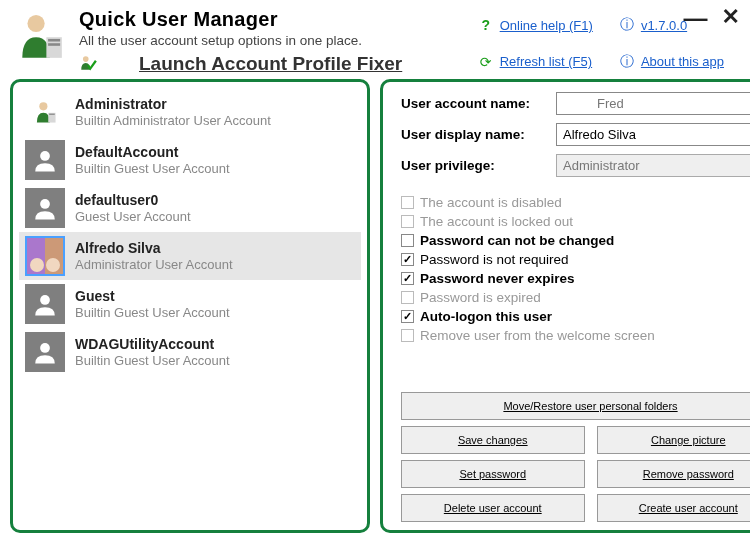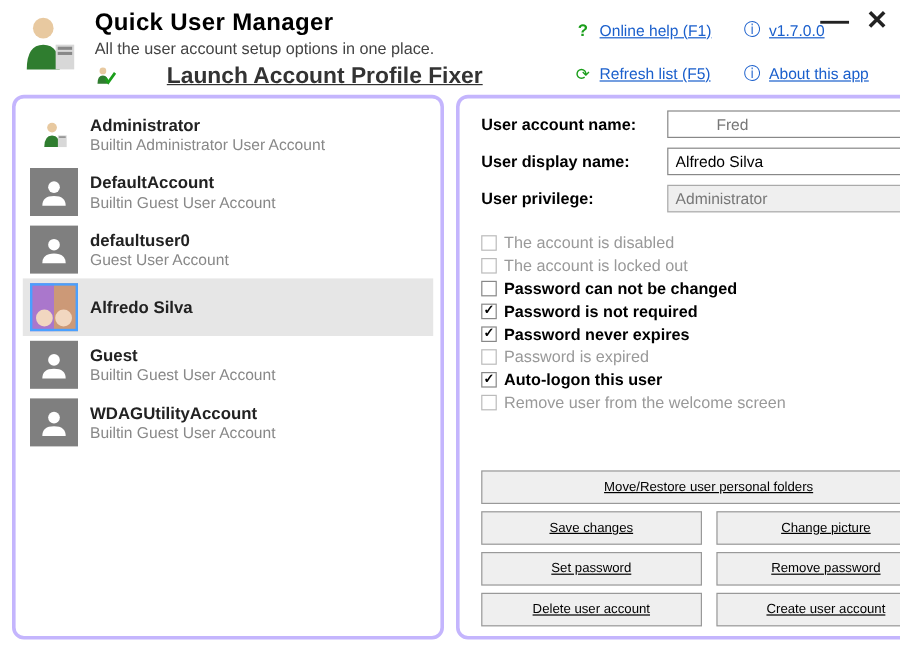--- a/index.html
+++ b/index.html
@@ -13,21 +13,21 @@
   .header-main { flex: 1; }
   .app-title { font-size: 20px; font-weight: bold; letter-spacing: .3px; }
   .app-sub { color: #444; font-size: 13.5px; margin-top: 2px; }
   .launch-row { margin-top: 5px; display: flex; align-items: center; gap: 6px; }
   .launch-link { color: #333; font-weight: bold; text-decoration: underline; font-size: 19px; padding-left: 36px; }
   .header-links { display: grid; grid-template-columns: auto auto; column-gap: 26px; row-gap: 10px; padding-top: 4px; padding-right: 14px; }
   .hlink { display: flex; align-items: center; gap: 6px; white-space: nowrap; }
   .hlink a { color: #1a5fcc; text-decoration: underline; font-size: 13px; }
   .hicon { width: 16px; height: 16px; display: inline-flex; align-items: center; justify-content: center; font-size: 14px; }
   .content { display: flex; gap: 10px; padding: 0 10px 10px 10px; height: calc(550px - 86px); }
-  .panel { border: 3px solid #c4b5fd; border-radius: 10px; padding: 6px; }
+  .panel { border: 3px solid #15803d; border-radius: 10px; padding: 6px; }
   .left { flex: 0 0 360px; overflow: hidden; }
   .right { flex: 1; display: flex; flex-direction: column; padding: 10px 18px 8px 18px; }
   .user-item { display: flex; align-items: center; gap: 10px; padding: 4px 6px; }
   .user-item.selected { background: #e6e6e6; }
   .avatar { width: 40px; height: 40px; background: #7f7f7f; color: #fff; display: flex; align-items: center; justify-content: center; }
   .avatar svg { width: 26px; height: 26px; fill: #fff; }
   .avatar.admin { background: none; }
   .avatar.photo { background: linear-gradient(90deg,#a7c 0 50%,#c97 50% 100%); position: relative; }
   .avatar.photo::before, .avatar.photo::after { content:''; position:absolute; bottom:4px; width:14px; height:14px; border-radius:50%; background:#f1d7c0; }
   .avatar.photo::before { left:5px; } .avatar.photo::after { right:5px; }
@@ -142,20 +142,21 @@
           <div class="uname">defaultuser0</div>
           <div class="urole">Guest User Account</div>
         </div>
       </div>
       <div class="user-item selected">
         <div class="avatar photo">
           <div class="bord"></div>
         </div>
         <div>
           <div class="uname">Alfredo Silva</div>
+          <div class="urole">Administrator User Account</div>
         </div>
       </div>
       <div class="user-item">
         <div class="avatar">
           <svg viewBox="0 0 32 32">
             <circle cx="16" cy="11" r="6"></circle>
             <path d="M4 30 Q4 20 16 20 Q28 20 28 30 Z"></path>
           </svg>
         </div>
         <div>
@@ -201,21 +202,21 @@
         <div class="chk-row dim">
           <span class="cbox dim"></span>
           <span>The account is locked out</span>
         </div>
         <div class="chk-row">
           <span class="cbox"></span>
           <span style="font-weight: bold;">Password can not be changed</span>
         </div>
         <div class="chk-row">
           <span class="cbox checked"></span>
-          <span style="font-weight: bold;">Password is not required</span>
+          <span style="font-weight: normal;">Password is not required</span>
         </div>
         <div class="chk-row">
           <span class="cbox checked"></span>
           <span style="font-weight: bold;">Password never expires</span>
         </div>
         <div class="chk-row dim">
           <span class="cbox dim"></span>
           <span>Password is expired</span>
         </div>
         <div class="chk-row">

